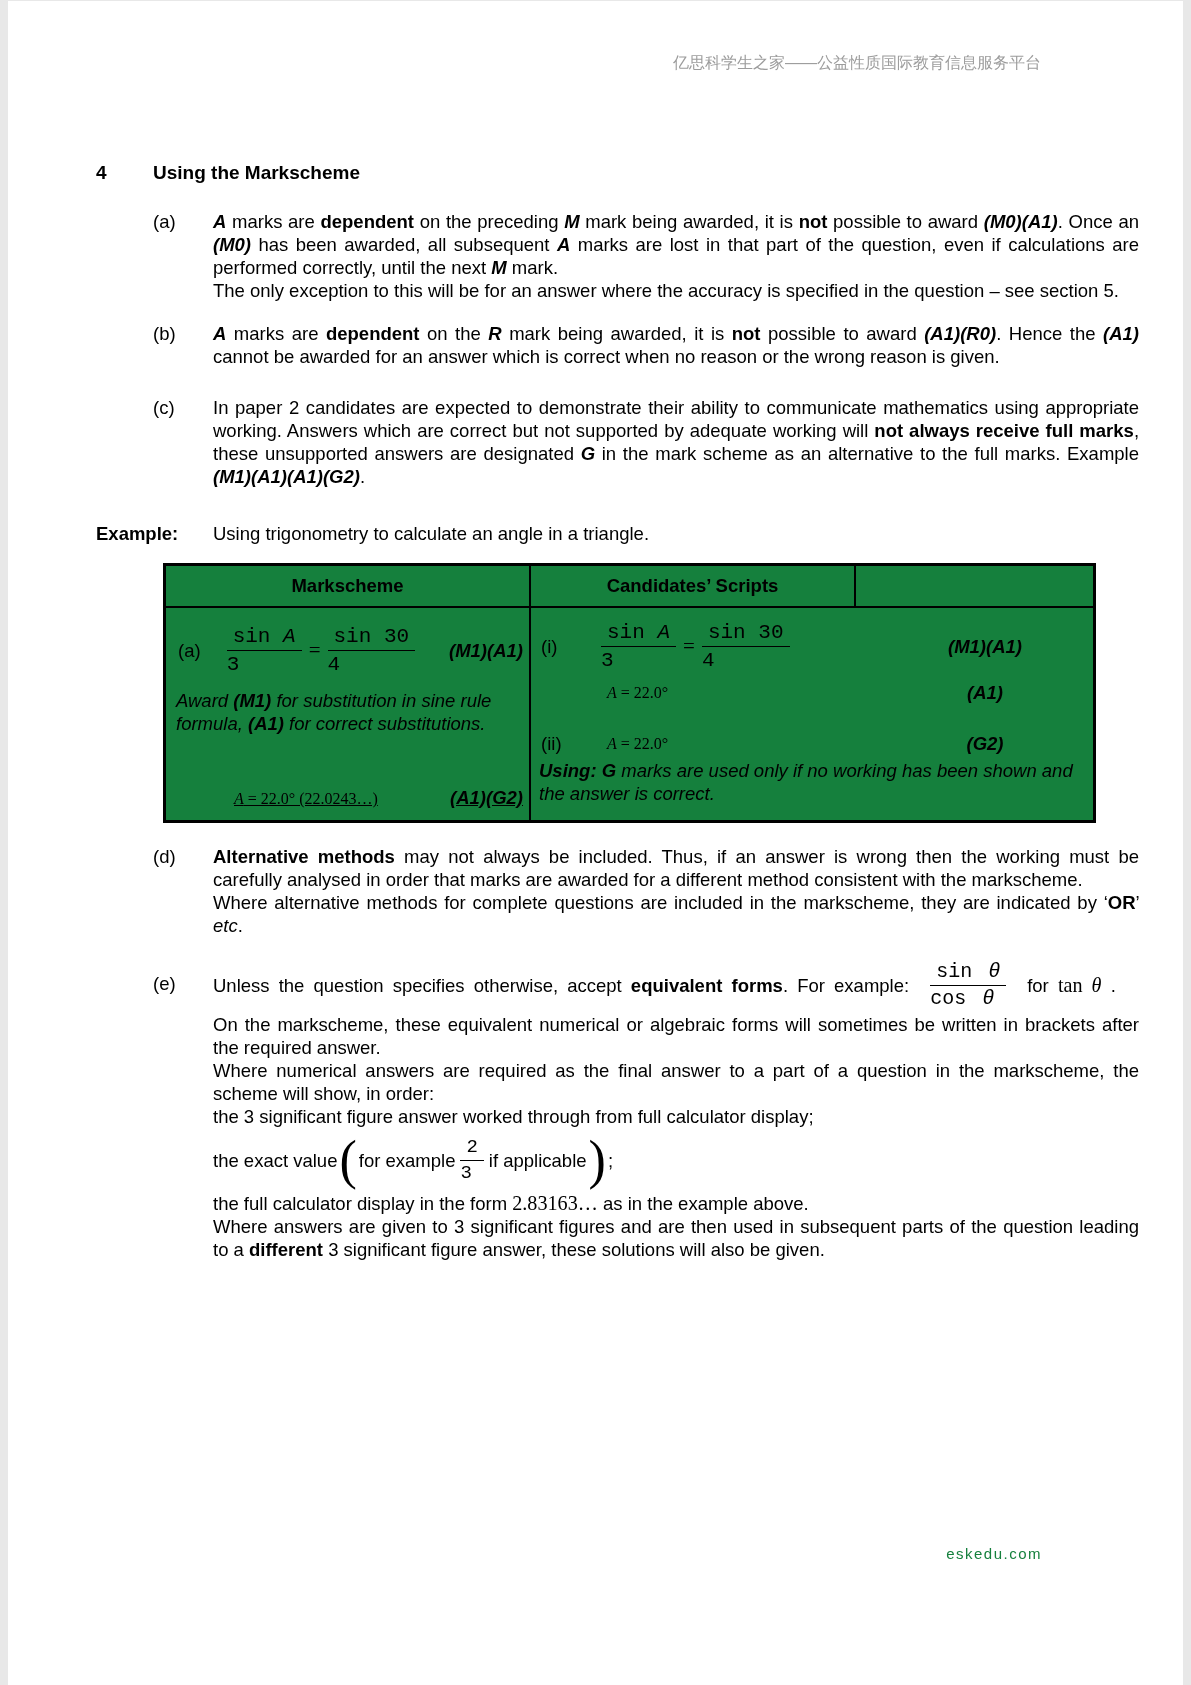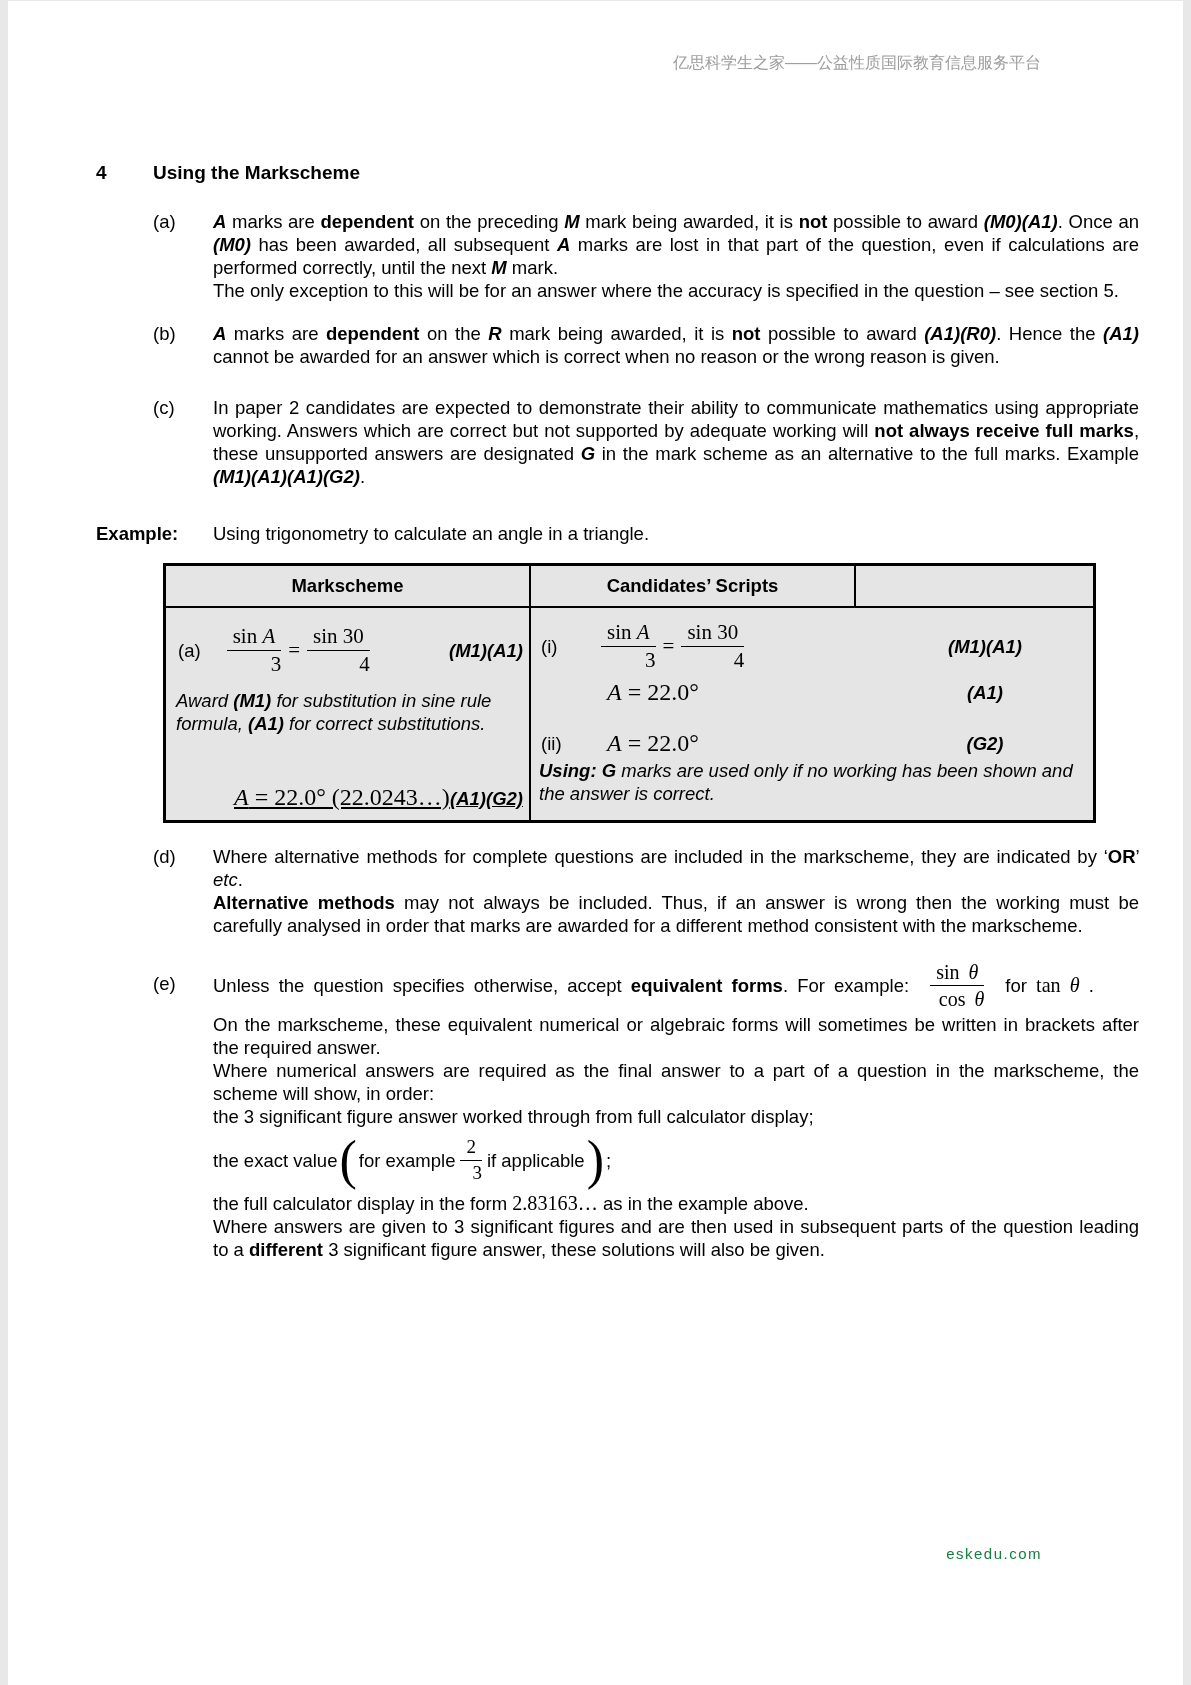--- a/index.html
+++ b/index.html
@@ -37,41 +37,41 @@
   .mt26{margin-top:26px;}
   .mt20{margin-top:20px;}
   .mt28{margin-top:28px;}
   .mt22{margin-top:22px;}
   .pt14{padding-top:15px;}
 
   .example-row{display:flex;margin-top:34px;font-size:18.5px;line-height:23px;}
   .example-label{width:117px;flex:0 0 117px;font-weight:bold;}
 
   
-  .ms-table{margin-top:18px;margin-left:67px;width:933px;border:3px solid #000;box-sizing:border-box;background:#e5e5e5;}
+  .ms-table{margin-top:18px;margin-left:67px;width:933px;border:3px solid #000;box-sizing:border-box;background:#15803d;}
   .t-head{display:flex;height:40px;border-bottom:2px solid #000;}
   .th{display:flex;align-items:center;justify-content:center;font-weight:bold;font-size:18.5px;box-sizing:border-box;}
   .th.c1{width:365px;border-right:2px solid #000;}
   .th.c2{width:325px;border-right:2px solid #000;}
   .th.c3{flex:1;}
   .t-body{display:flex;min-height:212px;}
   .td-left{width:365px;flex:0 0 365px;box-sizing:border-box;border-right:2px solid #000;
     padding:12px 6px 10px 10px;display:flex;flex-direction:column;font-size:18.5px;line-height:23px;}
   .td-right{flex:1;padding:12px 8px 10px 8px;display:flex;flex-direction:column;font-size:18.5px;line-height:23px;}
   .eq-row{display:flex;align-items:center;margin-top:4px;}
   .mlabel{margin-right:26px;padding-left:2px;}
   .eq{display:inline-flex;align-items:center;gap:7px;font-family:"Liberation Serif","DejaVu Serif",serif;font-size:21px;}
-  .frac{display:inline-flex;flex-direction:column;align-items:flex-end;font-family:Liberation Serif, serif;font-size:21px;line-height:1.2;vertical-align:middle;}
+  .frac{display:inline-flex;flex-direction:column;align-items:flex-start;font-family:Liberation Mono, monospace;font-size:21px;line-height:1.2;vertical-align:middle;}
   .frac .num{padding:0 6px 1px 6px;border-bottom:1.5px solid #000;white-space:nowrap;}
   .frac .den{padding-top:1px;}
   .mark{font-weight:bold;font-style:italic;font-size:18.5px;margin-left:auto;white-space:nowrap;}
   .ms-note{margin-top:12px;font-style:italic;text-align:left;}
   .answer-row{margin-top:auto;display:flex;align-items:baseline;text-decoration:underline;}
   .answer-row .math{margin-left:58px;}
-  .math{font-family:"Liberation Serif","DejaVu Serif",serif;font-size:24px;white-space:nowrap;}
+  .math{font-family:"Liberation Serif","DejaVu Serif",serif;font-size:16px;white-space:nowrap;}
   .s-row{display:flex;align-items:center;}
   .slabel{width:50px;flex:0 0 50px;padding-left:2px;}
   .s-row .eq{margin-left:10px;}
   .s-row .math{margin-left:16px;}
   .markcol{width:200px;flex:0 0 200px;margin-left:auto;text-align:center;font-weight:bold;font-style:italic;font-size:18.5px;white-space:nowrap;}
   .row2{margin-top:8px;}
   .row3{margin-top:28px;}
   .s-note{margin-top:4px;font-style:italic;text-align:left;}
 
   
@@ -181,22 +181,22 @@
           </div>
           <p class="s-note"><span class="st-b st-i">Using: G</span><span class="st-i"> marks are used only if no working has been shown and the answer is correct.</span></p>
         </div>
 
       </div>
     </div>
 
     <div class="item mt22">
       <span class="item-label">(d)</span>
       <div class="item-body">
+        <p class="just"><span class="st-b">Alternative methods</span><span> may not always be included.  Thus, if an answer is wrong then the working must be carefully analysed in order that marks are awarded for a different method consistent with the markscheme.</span></p>
         <p class="just"><span>Where alternative methods for complete questions are included in the markscheme, they are indicated by ‘</span><span class="st-b">OR</span><span>’ </span><span class="st-i">etc</span><span>.</span></p>
-        <p class="just"><span class="st-b">Alternative methods</span><span> may not always be included.  Thus, if an answer is wrong then the working must be carefully analysed in order that marks are awarded for a different method consistent with the markscheme.</span></p>
       </div>
     </div>
 
     <div class="item mt20">
       <span class="item-label pt14">(e)</span>
       <div class="item-body">
         <div class="e-line1">
           <span><span>Unless the question specifies otherwise, accept </span><span class="st-b">equivalent forms</span><span>.  For example: </span></span>
           <span class="frac">
               <span class="num"><span>sin </span><span class="st-i">θ</span></span>

